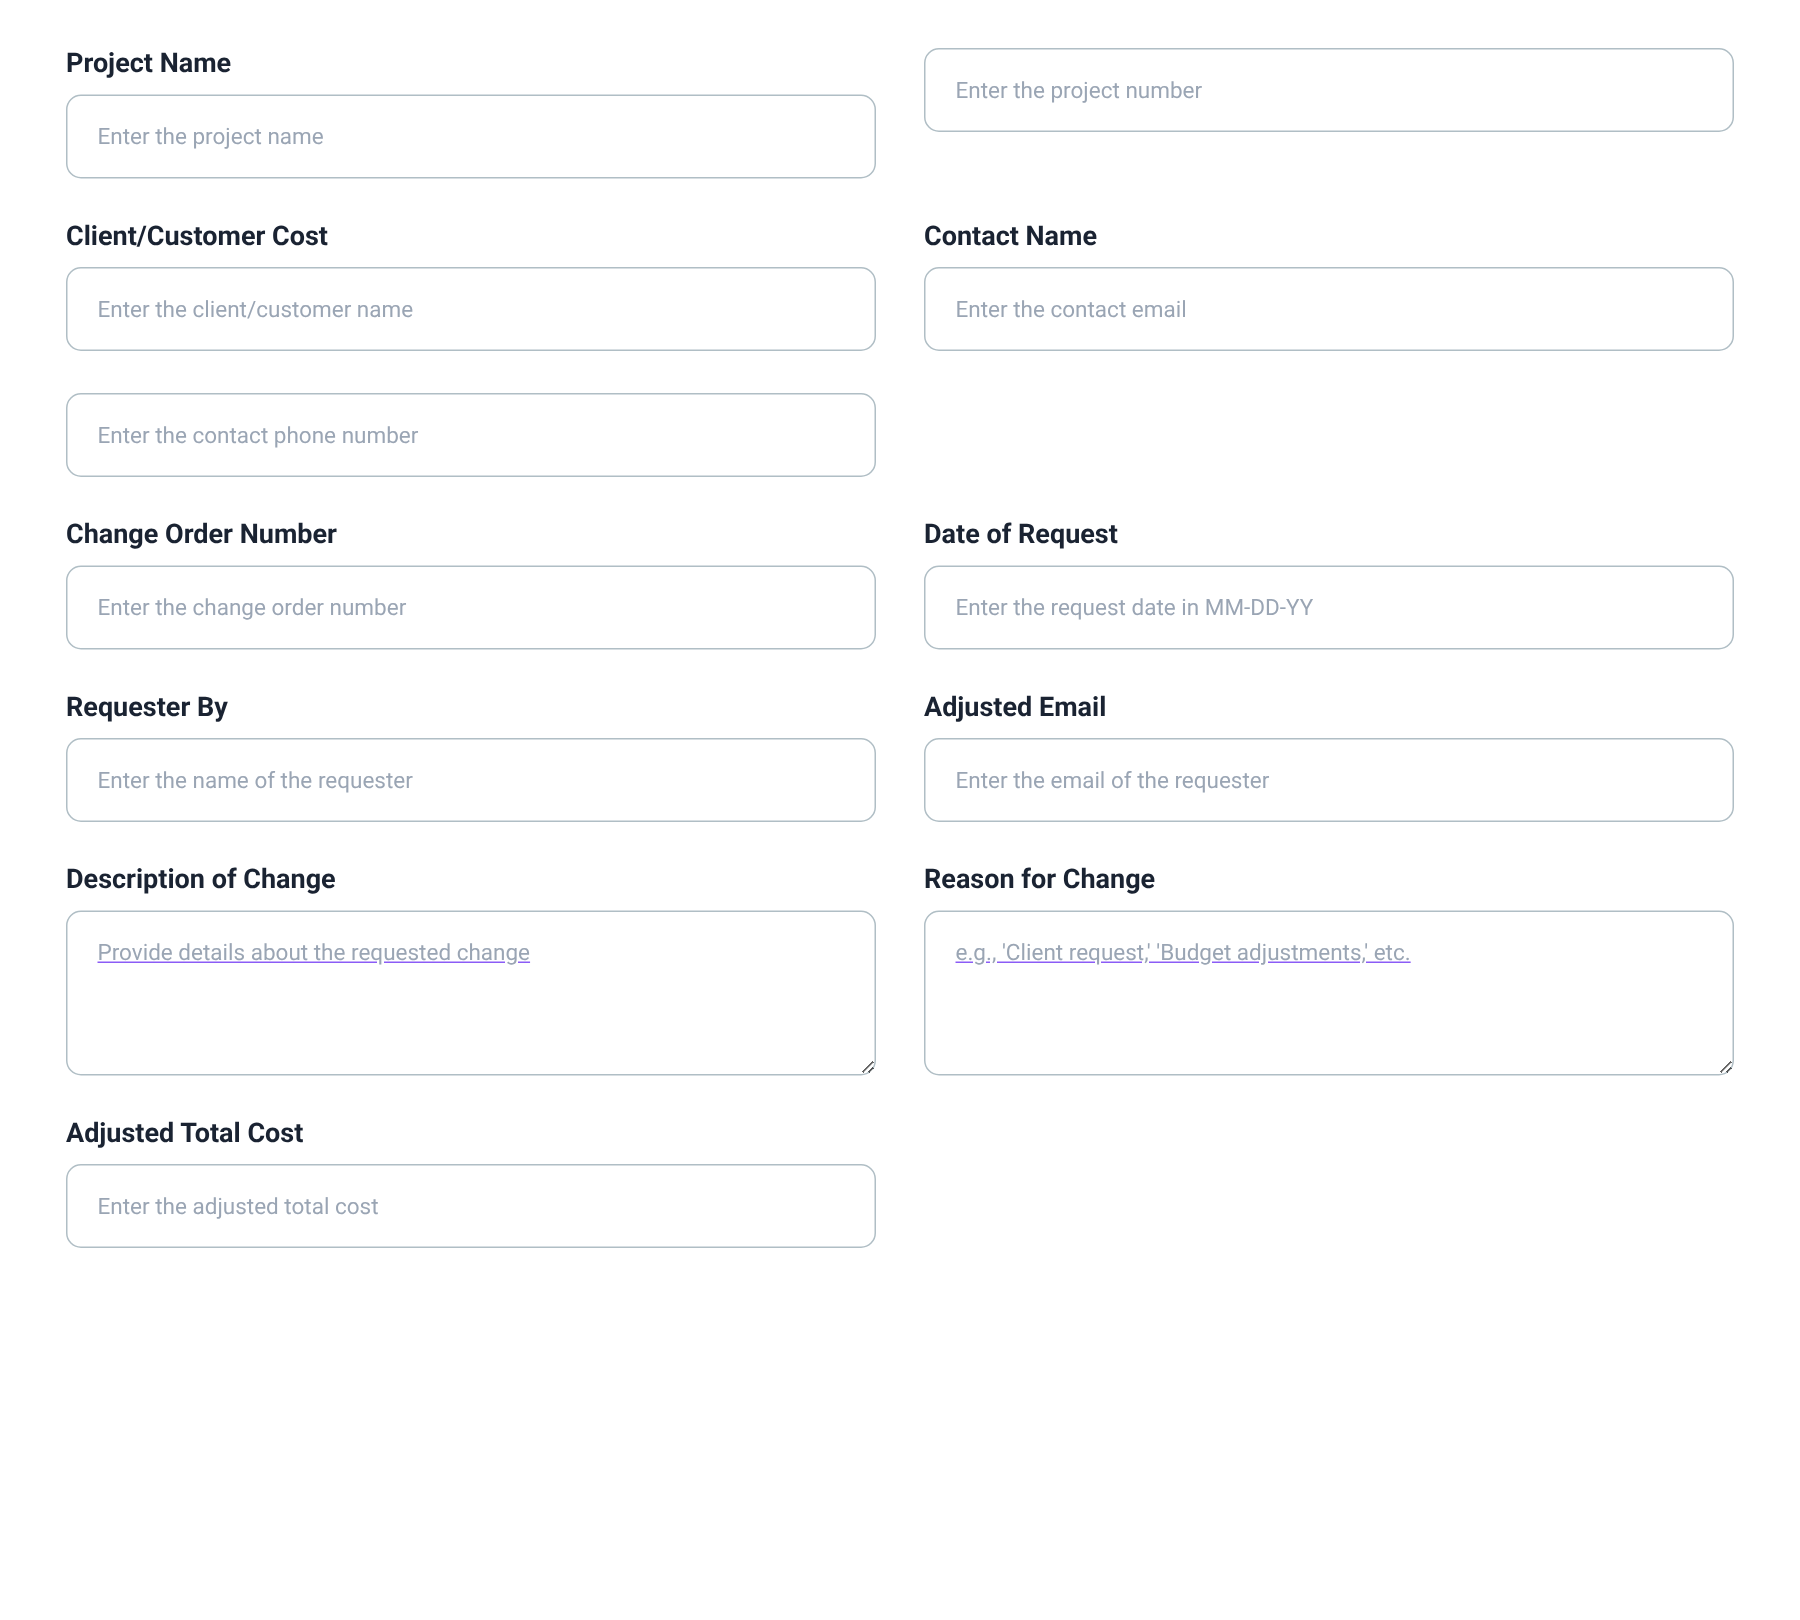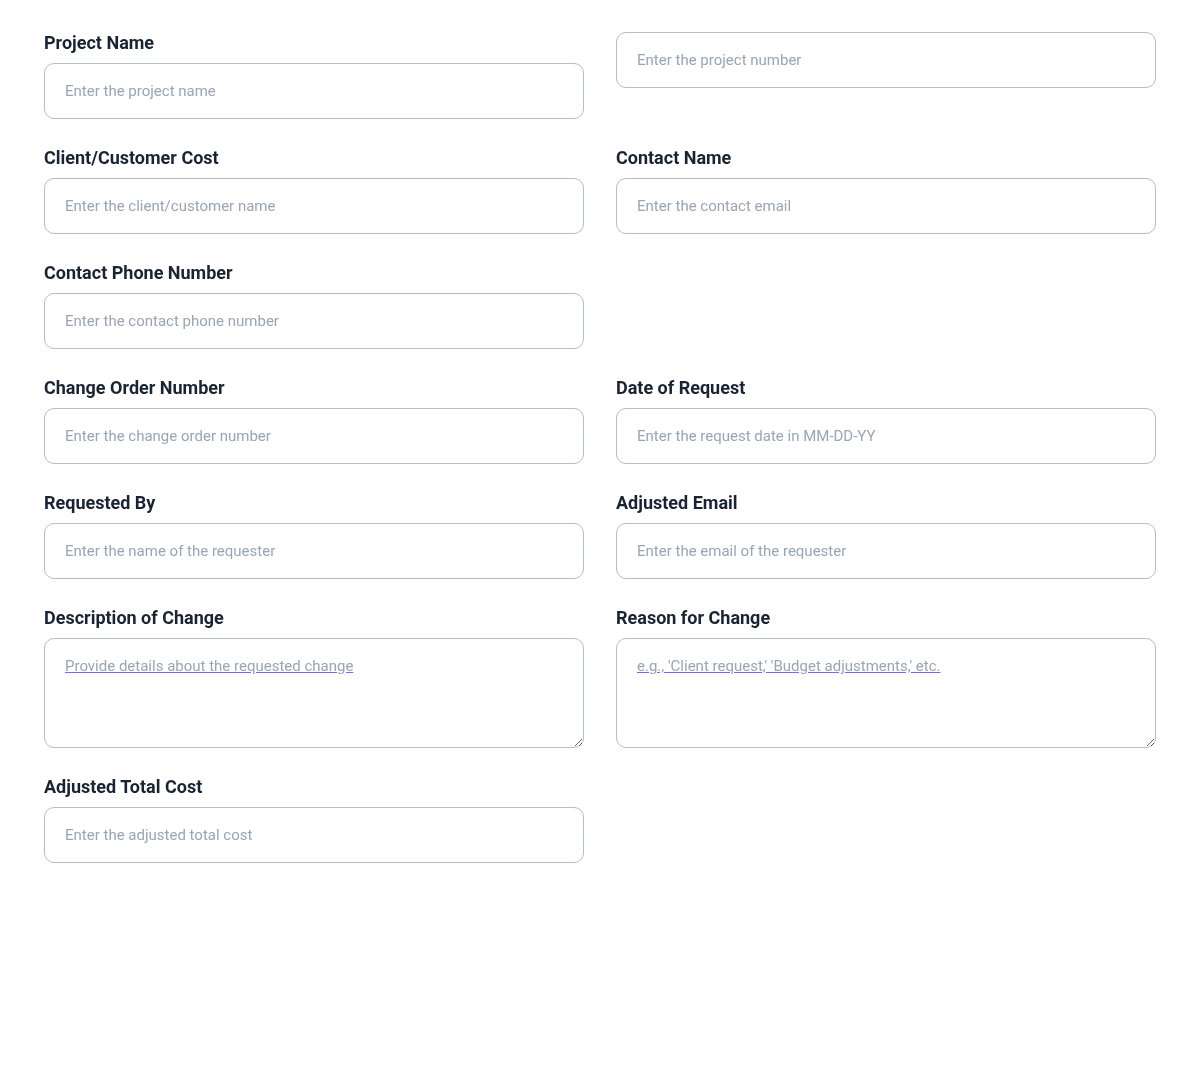--- a/index.html
+++ b/index.html
@@ -80,38 +80,37 @@
     <label>Client/Customer Cost</label>
     <input type="text" placeholder="Enter the client/customer name" style="">
   </div>
 
   <div class="form-group">
     <label>Contact Name</label>
     <input type="text" placeholder="Enter the contact email" style="">
   </div>
 
   <div class="form-group left-only">
-    <label>Contact Phone Number</label>
     <input type="text" placeholder="Enter the contact phone number" style="">
   </div>
 
   <div class="form-group" style="visibility:hidden;"></div>
 
   <div class="form-group">
     <label>Change Order Number</label>
     <input type="text" placeholder="Enter the change order number" style="">
   </div>
 
   <div class="form-group">
     <label>Date of Request</label>
     <input type="text" placeholder="Enter the request date in MM-DD-YY" style="">
   </div>
 
   <div class="form-group">
-    <label>Requested By</label>
+    <label>Requester By</label>
     <input type="text" placeholder="Enter the name of the requester" style="">
   </div>
 
   <div class="form-group">
     <label>Adjusted Email</label>
     <input type="text" placeholder="Enter the email of the requester" style="">
   </div>
 
   <div class="form-group">
     <label>Description of Change</label>

